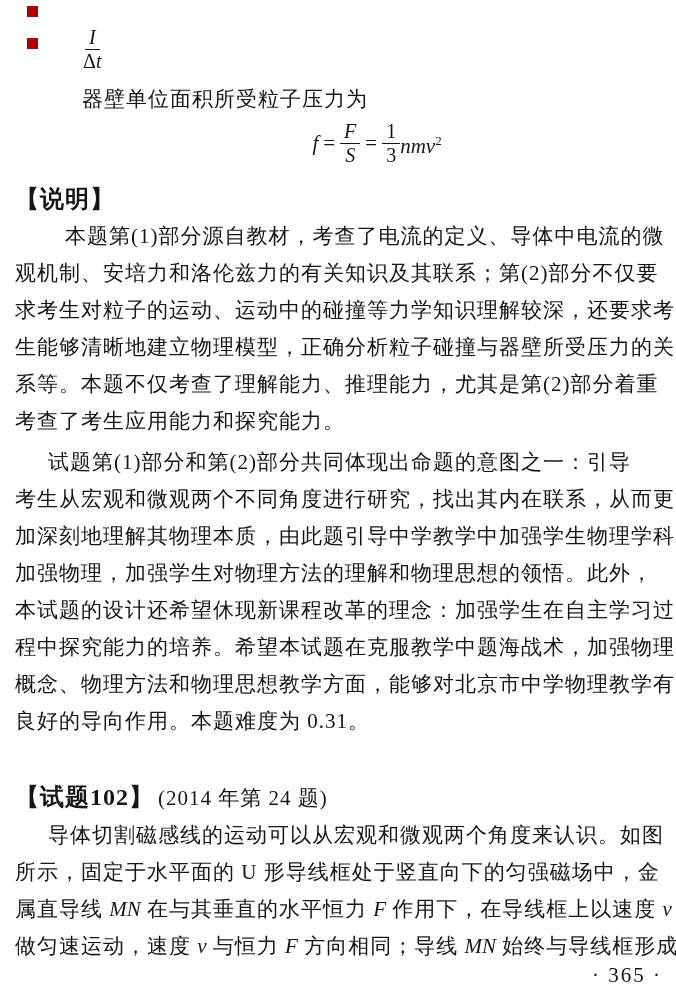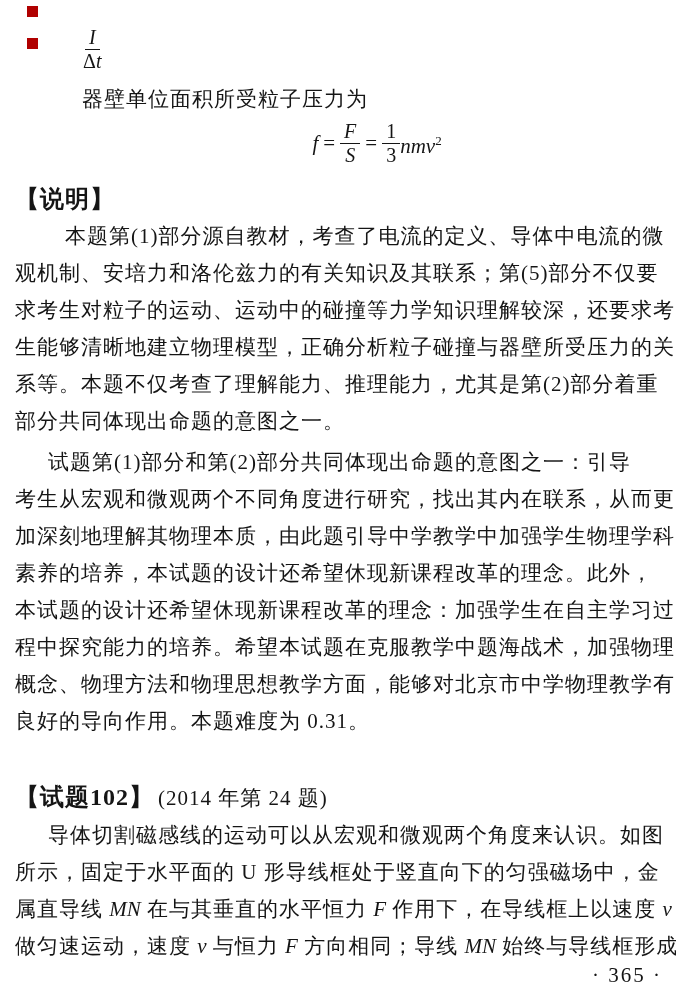--- a/index.html
+++ b/index.html
@@ -53,30 +53,30 @@
   <span class="frac">
     <span class="top">1</span>
     <span class="bot">3</span>
   </span>
   <span class="nmv"><span class="it">nmv</span><sup>2</sup></span>
 </div>
 
 <div class="heading" style="left:15px;top:183px;">【说明】</div>
 
 <div class="ln" style="left:48px;top:223px;margin-left:17px;">本题第(1)部分源自教材，考查了电流的定义、导体中电流的微</div>
-<div class="ln" style="left:15px;top:260px;">观机制、安培力和洛伦兹力的有关知识及其联系；第(5)部分不仅要</div>
+<div class="ln" style="left:15px;top:260px;">观机制、安培力和洛伦兹力的有关知识及其联系；第(2)部分不仅要</div>
 <div class="ln" style="left:15px;top:297px;">求考生对粒子的运动、运动中的碰撞等力学知识理解较深，还要求考</div>
 <div class="ln" style="left:15px;top:334px;">生能够清晰地建立物理模型，正确分析粒子碰撞与器壁所受压力的关</div>
 <div class="ln" style="left:15px;top:371px;">系等。本题不仅考查了理解能力、推理能力，尤其是第(2)部分着重</div>
-<div class="ln" style="left:15px;top:408px;">部分共同体现出命题的意图之一。</div>
+<div class="ln" style="left:15px;top:408px;">考查了考生应用能力和探究能力。</div>
 
 <div class="ln" style="left:48px;top:449px;">试题第(1)部分和第(2)部分共同体现出命题的意图之一：引导</div>
 <div class="ln" style="left:15px;top:486px;">考生从宏观和微观两个不同角度进行研究，找出其内在联系，从而更</div>
 <div class="ln" style="left:15px;top:523px;">加深刻地理解其物理本质，由此题引导中学教学中加强学生物理学科</div>
-<div class="ln" style="left:15px;top:560px;">素养的培养，本试题的设计还希望休现新课程改革的理念。此外，</div>
+<div class="ln" style="left:15px;top:560px;">加强物理，加强学生对物理方法的理解和物理思想的领悟。此外，</div>
 <div class="ln" style="left:15px;top:597px;">本试题的设计还希望休现新课程改革的理念：加强学生在自主学习过</div>
 <div class="ln" style="left:15px;top:634px;">程中探究能力的培养。希望本试题在克服教学中题海战术，加强物理</div>
 <div class="ln" style="left:15px;top:671px;">概念、物理方法和物理思想教学方面，能够对北京市中学物理教学有</div>
 <div class="ln" style="left:15px;top:708px;">良好的导向作用。本题难度为 0.31。</div>
 
 <div class="heading" style="left:15px;top:781px;font-size:24px;">
   <span>【试题102】</span><span class="src">(2014 年第 24 题)</span>
 </div>
 
 <div class="ln" style="left:48px;top:822px;"><span>导体切割磁感线的运动可以从宏观和微观两个角度来认识。如图</span></div>

